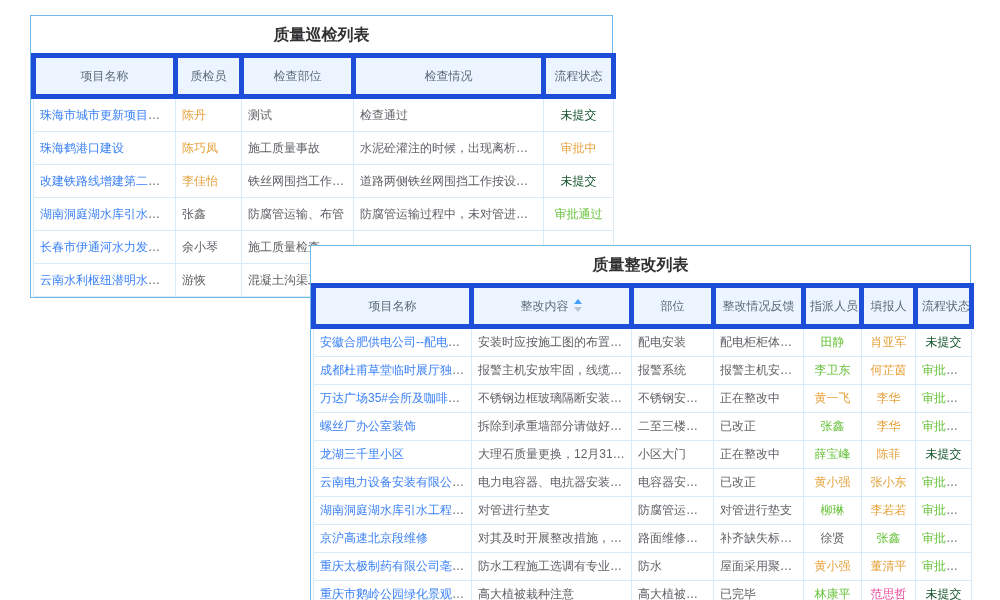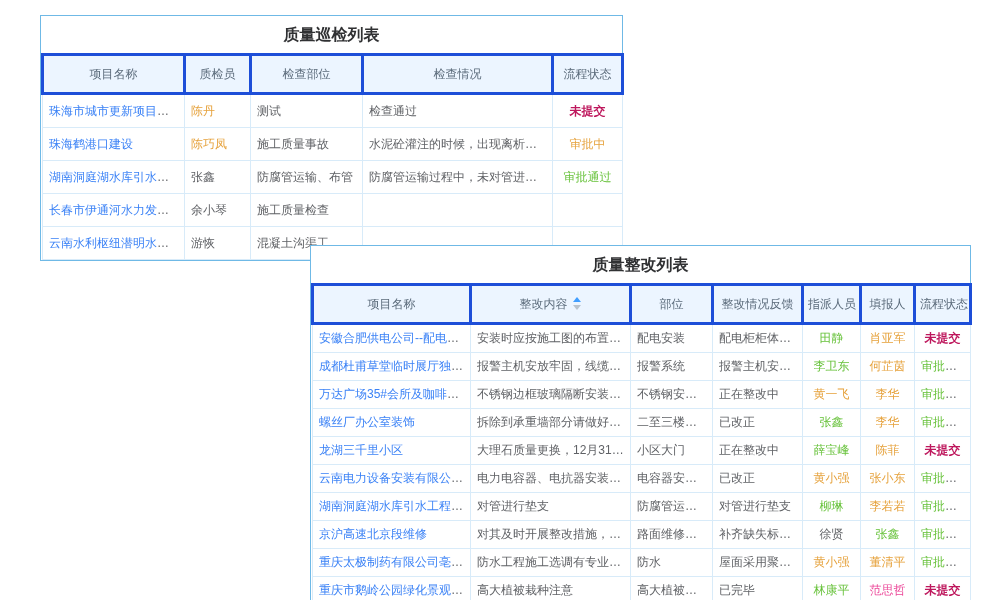--- a/index.html
+++ b/index.html
@@ -7,48 +7,48 @@
     width: 1000px; height: 600px;
     position: relative; overflow: hidden;
     background: #ffffff;
     font-family: "Liberation Sans", sans-serif;
   }
   .panel {
     position: absolute;
     background: #ffffff;
     border: 1px solid #6fb9e6;
   }
-  #inspection-panel { left: 40px; top: 15px; width: 581px; z-index: 1; }
+  #inspection-panel { left: 30px; top: 15px; width: 581px; z-index: 1; }
   #rectification-panel { left: 310px; top: 245px; width: 659px; z-index: 2; }
   .panel-title {
     height: 37px; line-height: 37px;
     text-align: center; font-weight: bold;
     font-size: 16px; color: #303133;
     background: #ffffff;
   }
   table {
     width: 100%; border-collapse: collapse; table-layout: fixed;
     font-size: 12px; color: #606266;
   }
   th {
     background: #ecf5ff; color: #5b6b7b; font-weight: normal;
     text-align: center; height: 28px;
-    border: 3px solid #1d4ed8; padding: 4px 4px;
+    border: 5px solid #1d4ed8; padding: 4px 4px;
     white-space: nowrap; overflow: hidden;
   }
   td {
     border: 1px solid #d8ebf9; padding: 0 6px;
     white-space: nowrap; overflow: hidden; text-overflow: ellipsis;
     background: #ffffff; text-align: left;
   }
   #inspection-panel td { height: 32px; }
   #rectification-panel td { height: 27px; }
   td.center { text-align: center; }
   .link { color: #3b82f6; cursor: pointer; }
-  .c-red    { color: #be185d; font-weight: bold; }
+  .c-red    { color: #14532d; }
   .c-orange { color: #e6a23c; }
   .c-green  { color: #67c23a; }
   .c-blue   { color: #ec4899; }
   .c-gray   { color: #606266; }
   .sort-icon {
     display: inline-block; width: 10px; height: 13px;
     position: relative; vertical-align: -2px; margin-left: 4px;
   }
   .sort-icon::before {
     content: ""; position: absolute; left: 1px; top: 0;
@@ -90,20 +90,27 @@
           <td><span>测试</span></td>
           <td><span>检查通过</span></td>
           <td class="center"><span class="c-red">未提交</span></td>
         </tr>
         <tr>
           <td><span class="link">珠海鹤港口建设</span></td>
           <td><span class="c-orange">陈巧凤</span></td>
           <td><span>施工质量事故</span></td>
           <td><span>水泥砼灌注的时候，出现离析现象</span></td>
           <td class="center"><span class="c-orange">审批中</span></td>
+        </tr>
+        <tr>
+          <td><span class="link">改建铁路线增建第二线...</span></td>
+          <td><span class="c-orange">李佳怡</span></td>
+          <td><span>铁丝网围挡工作检查</span></td>
+          <td><span>道路两侧铁丝网围挡工作按设计...</span></td>
+          <td class="center"><span class="c-red">未提交</span></td>
         </tr>
         <tr>
           <td><span class="link">湖南洞庭湖水库引水工...</span></td>
           <td><span class="c-gray">张鑫</span></td>
           <td><span>防腐管运输、布管</span></td>
           <td><span>防腐管运输过程中，未对管进行...</span></td>
           <td class="center"><span class="c-green">审批通过</span></td>
         </tr>
         <tr>
           <td><span class="link">长春市伊通河水力发电...</span></td>

